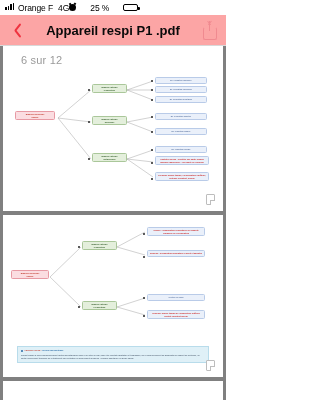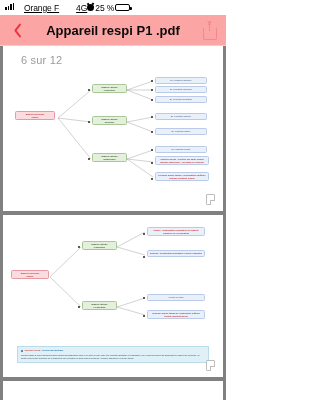--- a/index.html
+++ b/index.html
@@ -15,31 +15,31 @@
     height: 15px;
     background: #ffffff;
     display: flex;
     align-items: center;
     padding: 0 5px;
     font-size: 8.5px;
     color: #000;
     font-weight: 600;
     letter-spacing: -0.1px;
   }
-  .sb-left { display: flex; align-items: flex-start; gap: 10px; text-decoration: underline; }
+  .sb-left { display: flex; align-items: flex-start; gap: 4px; }
   .signal { display: flex; align-items: flex-end; gap: 1px; height: 7px; }
   .signal i { width: 1.5px; background: #000; display: block; border-radius: .3px; }
   .signal i:nth-child(1) { height: 2.5px; }
   .signal i:nth-child(2) { height: 4px; }
   .signal i:nth-child(3) { height: 5.5px; }
   .signal i:nth-child(4) { height: 7px; }
   .sb-carrier { font-weight: 500; }
-  .sb-net { font-weight: 500; margin-left: 7px; }
+  .sb-net { font-weight: 500; margin-left: 1px; }
   .sb-center { flex: 1; text-align: center; font-weight: 700; font-size: 9px; padding-right: 14px; }
-  .sb-right { display: flex; align-items: center; gap: 1px; }
+  .sb-right { display: flex; align-items: center; gap: 14px; }
   .alarm-ico { width: 7px; height: 7px; border-radius: 50%; background: #000; position: relative; }
   .alarm-ico::before, .alarm-ico::after {
     content: ""; position: absolute; width: 2.4px; height: 1.6px; background: #000; top: -1px;
   }
   .alarm-ico::before { left: -0.3px; transform: rotate(-35deg); }
   .alarm-ico::after { right: -0.3px; transform: rotate(35deg); }
   .sb-pct { font-weight: 500; font-size: 8.5px; }
   .batt {
     width: 15px; height: 7.5px; border: 1px solid #000; border-radius: 2px;
     position: relative; padding: 1px;

